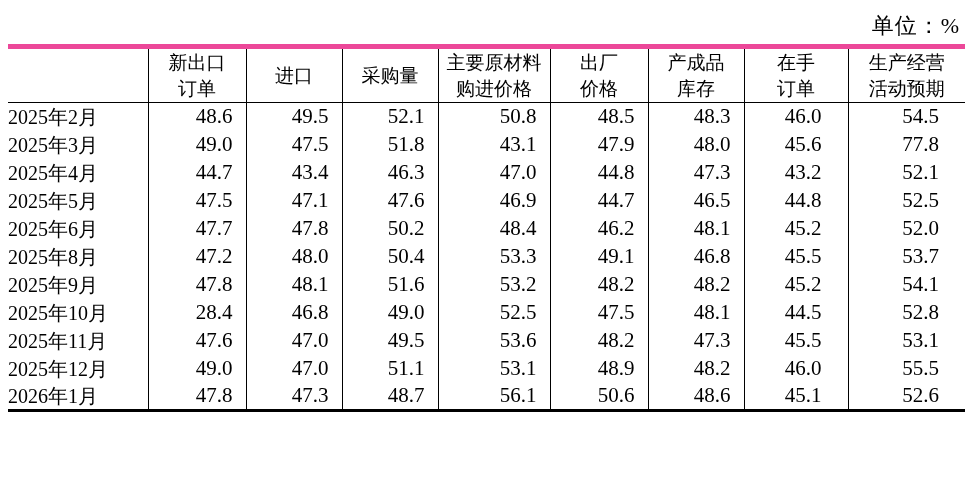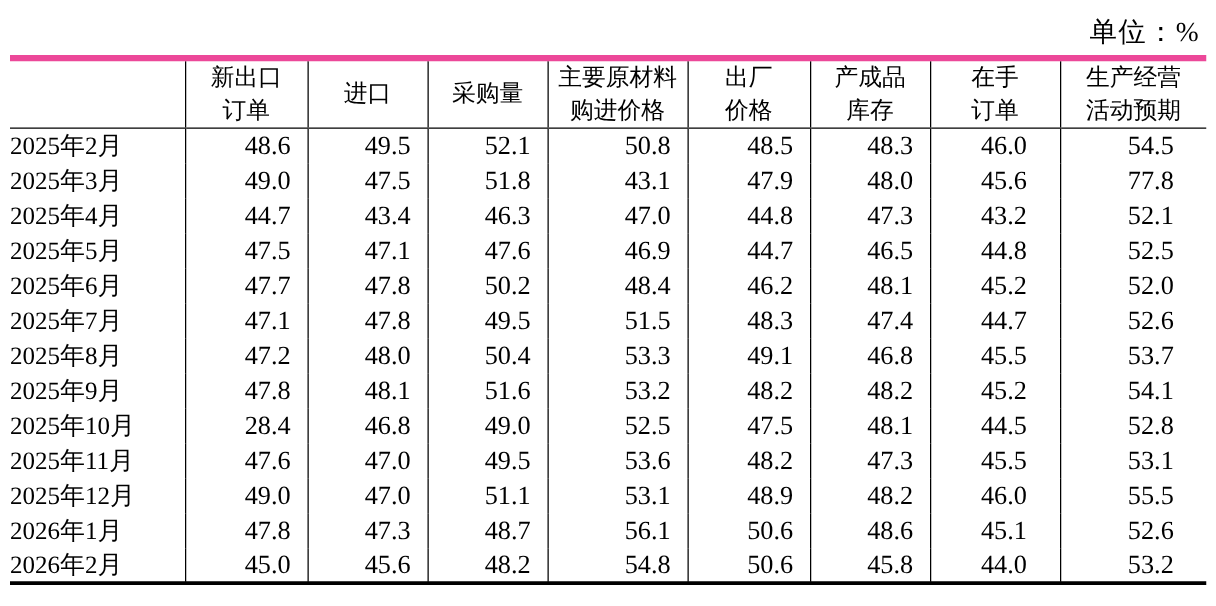--- a/index.html
+++ b/index.html
@@ -147,31 +147,20 @@
         <td>47.7</td>
         <td>47.8</td>
         <td>50.2</td>
         <td>48.4</td>
         <td>46.2</td>
         <td>48.1</td>
         <td>45.2</td>
         <td>52.0</td>
       </tr>
       <tr>
-        <td class="rowlabel">2025年7月</td>
-        <td>47.1</td>
-        <td>47.8</td>
-        <td>49.5</td>
-        <td>51.5</td>
-        <td>48.3</td>
-        <td>47.4</td>
-        <td>44.7</td>
-        <td>52.6</td>
-      </tr>
-      <tr>
         <td class="rowlabel">2025年8月</td>
         <td>47.2</td>
         <td>48.0</td>
         <td>50.4</td>
         <td>53.3</td>
         <td>49.1</td>
         <td>46.8</td>
         <td>45.5</td>
         <td>53.7</td>
       </tr>
@@ -223,25 +212,14 @@
         <td class="rowlabel">2026年1月</td>
         <td>47.8</td>
         <td>47.3</td>
         <td>48.7</td>
         <td>56.1</td>
         <td>50.6</td>
         <td>48.6</td>
         <td>45.1</td>
         <td>52.6</td>
       </tr>
-      <tr>
-        <td class="rowlabel">2026年2月</td>
-        <td>45.0</td>
-        <td>45.6</td>
-        <td>48.2</td>
-        <td>54.8</td>
-        <td>50.6</td>
-        <td>45.8</td>
-        <td>44.0</td>
-        <td>53.2</td>
-      </tr>
     </tbody>
 </table>
 
 </body></html>

